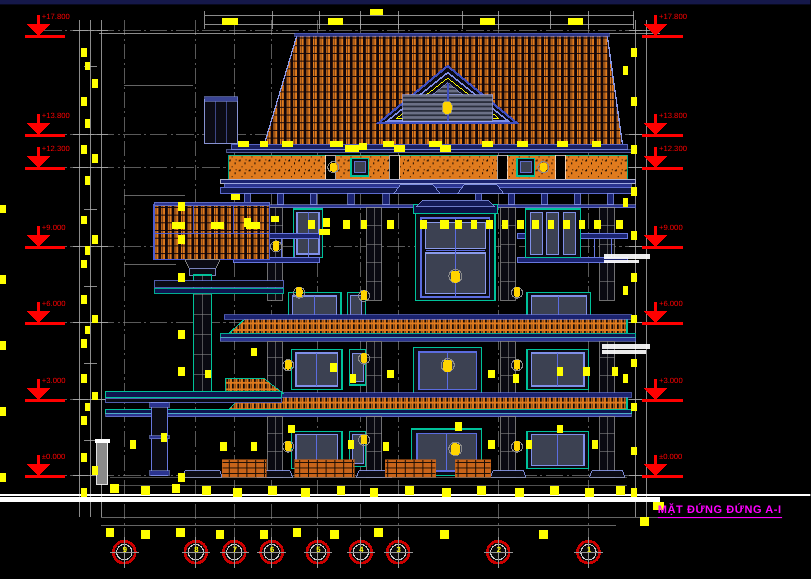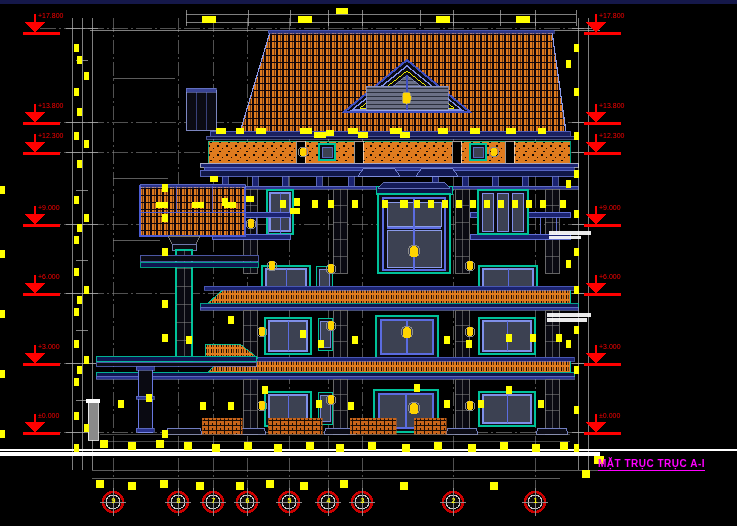--- a/index.html
+++ b/index.html
@@ -809,15 +809,15 @@
   <div class="bubble-text" style="left:108px; top:497px; width:11px;">9</div>
   <div class="bubble-text" style="left:173px; top:497px; width:11px;">8</div>
   <div class="bubble-text" style="left:208px; top:497px; width:11px;">7</div>
   <div class="bubble-text" style="left:242px; top:497px; width:11px;">6</div>
   <div class="bubble-text" style="left:284px; top:497px; width:11px;">5</div>
   <div class="bubble-text" style="left:323px; top:497px; width:11px;">4</div>
   <div class="bubble-text" style="left:357px; top:497px; width:11px;">3</div>
   <div class="bubble-text" style="left:448px; top:497px; width:11px;">2</div>
   <div class="bubble-text" style="left:530px; top:497px; width:11px;">1</div>
 
-  <div class="title-text" style="left:598px; top:458px;">MẶT TRỤC TRỤC A-I</div>
+  <div class="title-text" style="left:598px; top:458px;">MẶT ĐỨNG ĐỨNG A-I</div>
 
 </div>
 
 </body></html>

